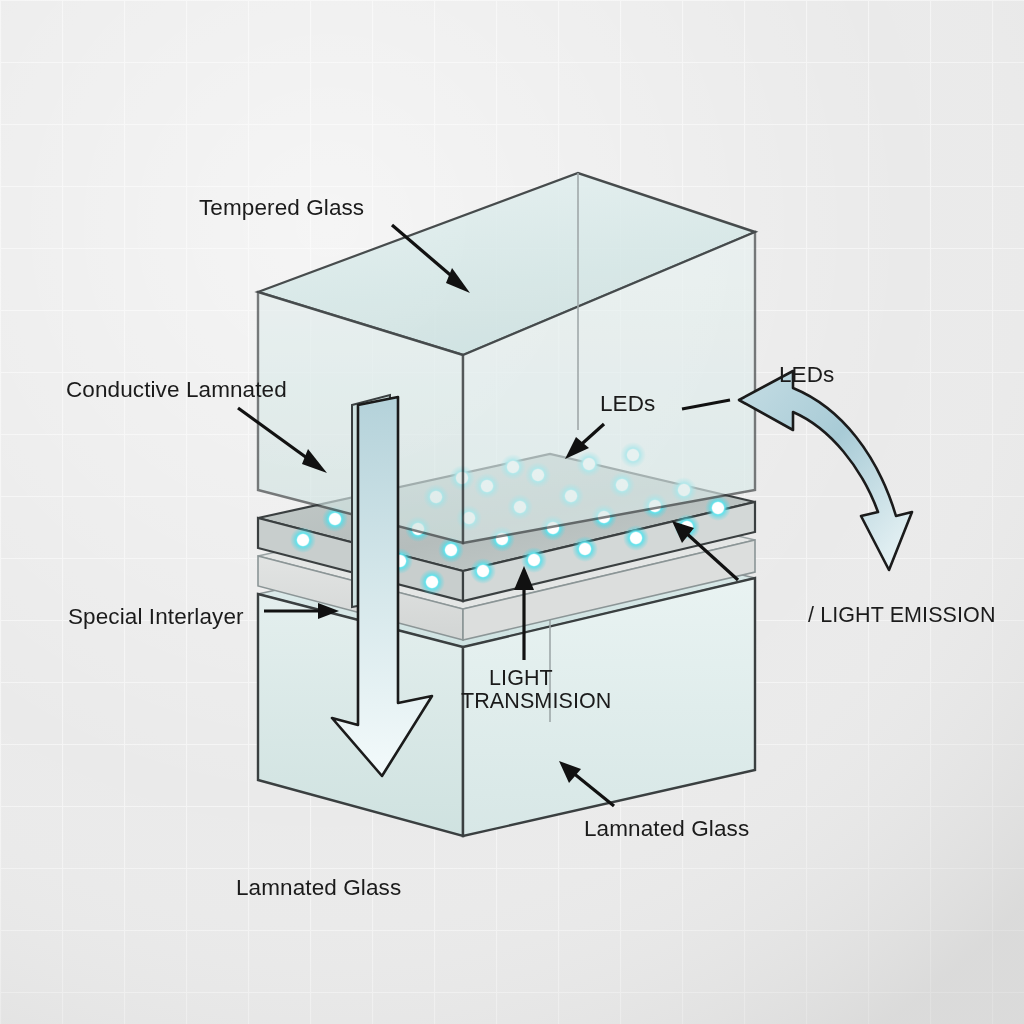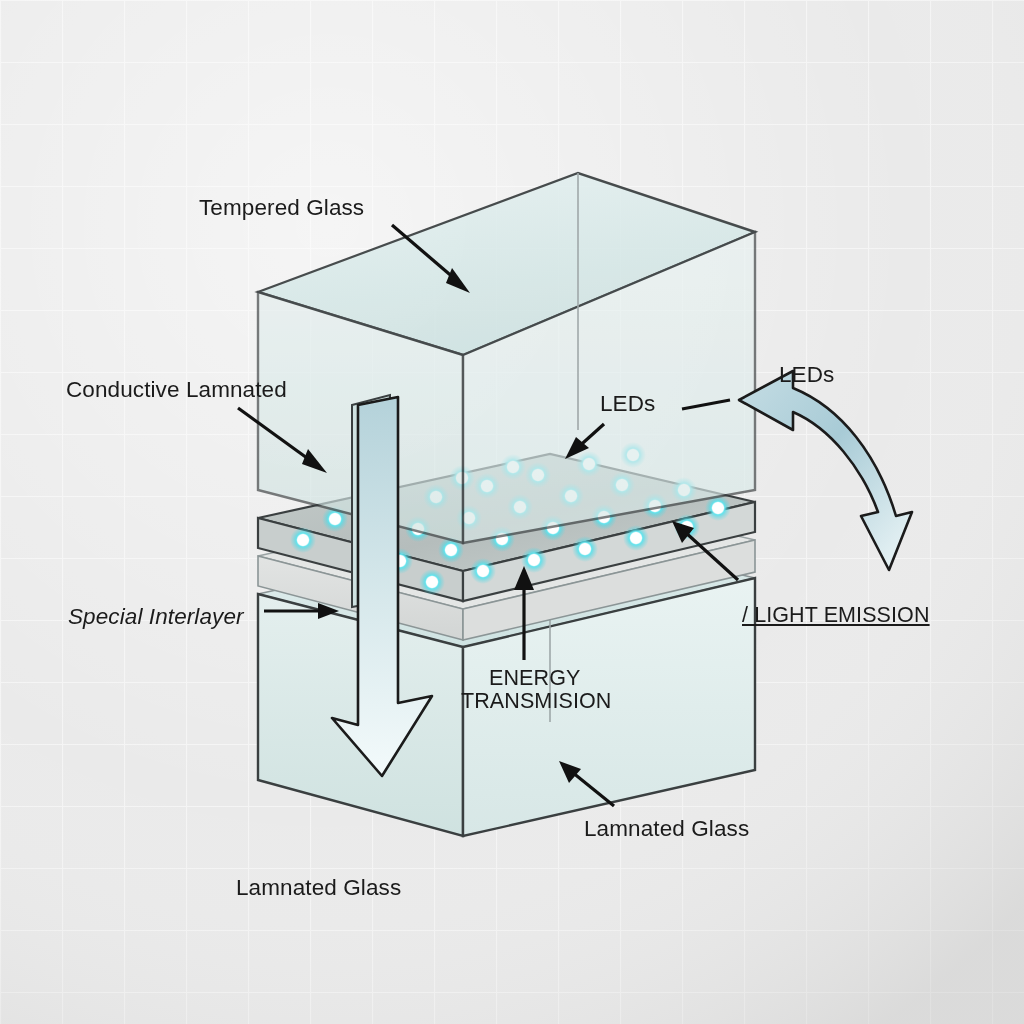--- a/index.html
+++ b/index.html
@@ -207,28 +207,28 @@
         <line x1="614" y1="806" x2="572" y2="772"></line>
         <polygon points="559,761 581,769 569,783" stroke="none"></polygon>
       </g>
     </g>
   </svg>
 
   <div class="lbl lbl-title" style="left:199px; top:195px;">Tempered Glass</div>
 
   <div class="lbl lbl-title" style="left:66px; top:377px;">Conductive Lamnated</div>
 
-  <div class="lbl lbl-title" style="left:68px; top:604px;font-style:italic;">Special Interlayer</div>
+  <div class="lbl lbl-title" style="left:68px; top:604px;">Special Interlayer</div>
 
   <div class="lbl lbl-title" style="left:600px; top:391px;">LEDs</div>
 
   <div class="lbl lbl-title" style="left:779px; top:362px;">LEDs</div>
 
-  <div class="lbl lbl-caps" style="left:489px; top:666px;">ENERGY</div>
+  <div class="lbl lbl-caps" style="left:489px; top:666px;">LIGHT</div>
   <div class="lbl lbl-caps" style="left:461px; top:689px;">TRANSMISION</div>
 
-  <div class="lbl lbl-caps" style="left:742px; top:603px;text-decoration:underline;">/ LIGHT EMISSION</div>
+  <div class="lbl lbl-caps" style="left:808px; top:603px;">/ LIGHT EMISSION</div>
 
   <div class="lbl lbl-title" style="left:584px; top:816px;">Lamnated Glass</div>
 
   <div class="lbl lbl-title" style="left:236px; top:875px;">Lamnated Glass</div>
 
 </div>
 
 </body></html>

